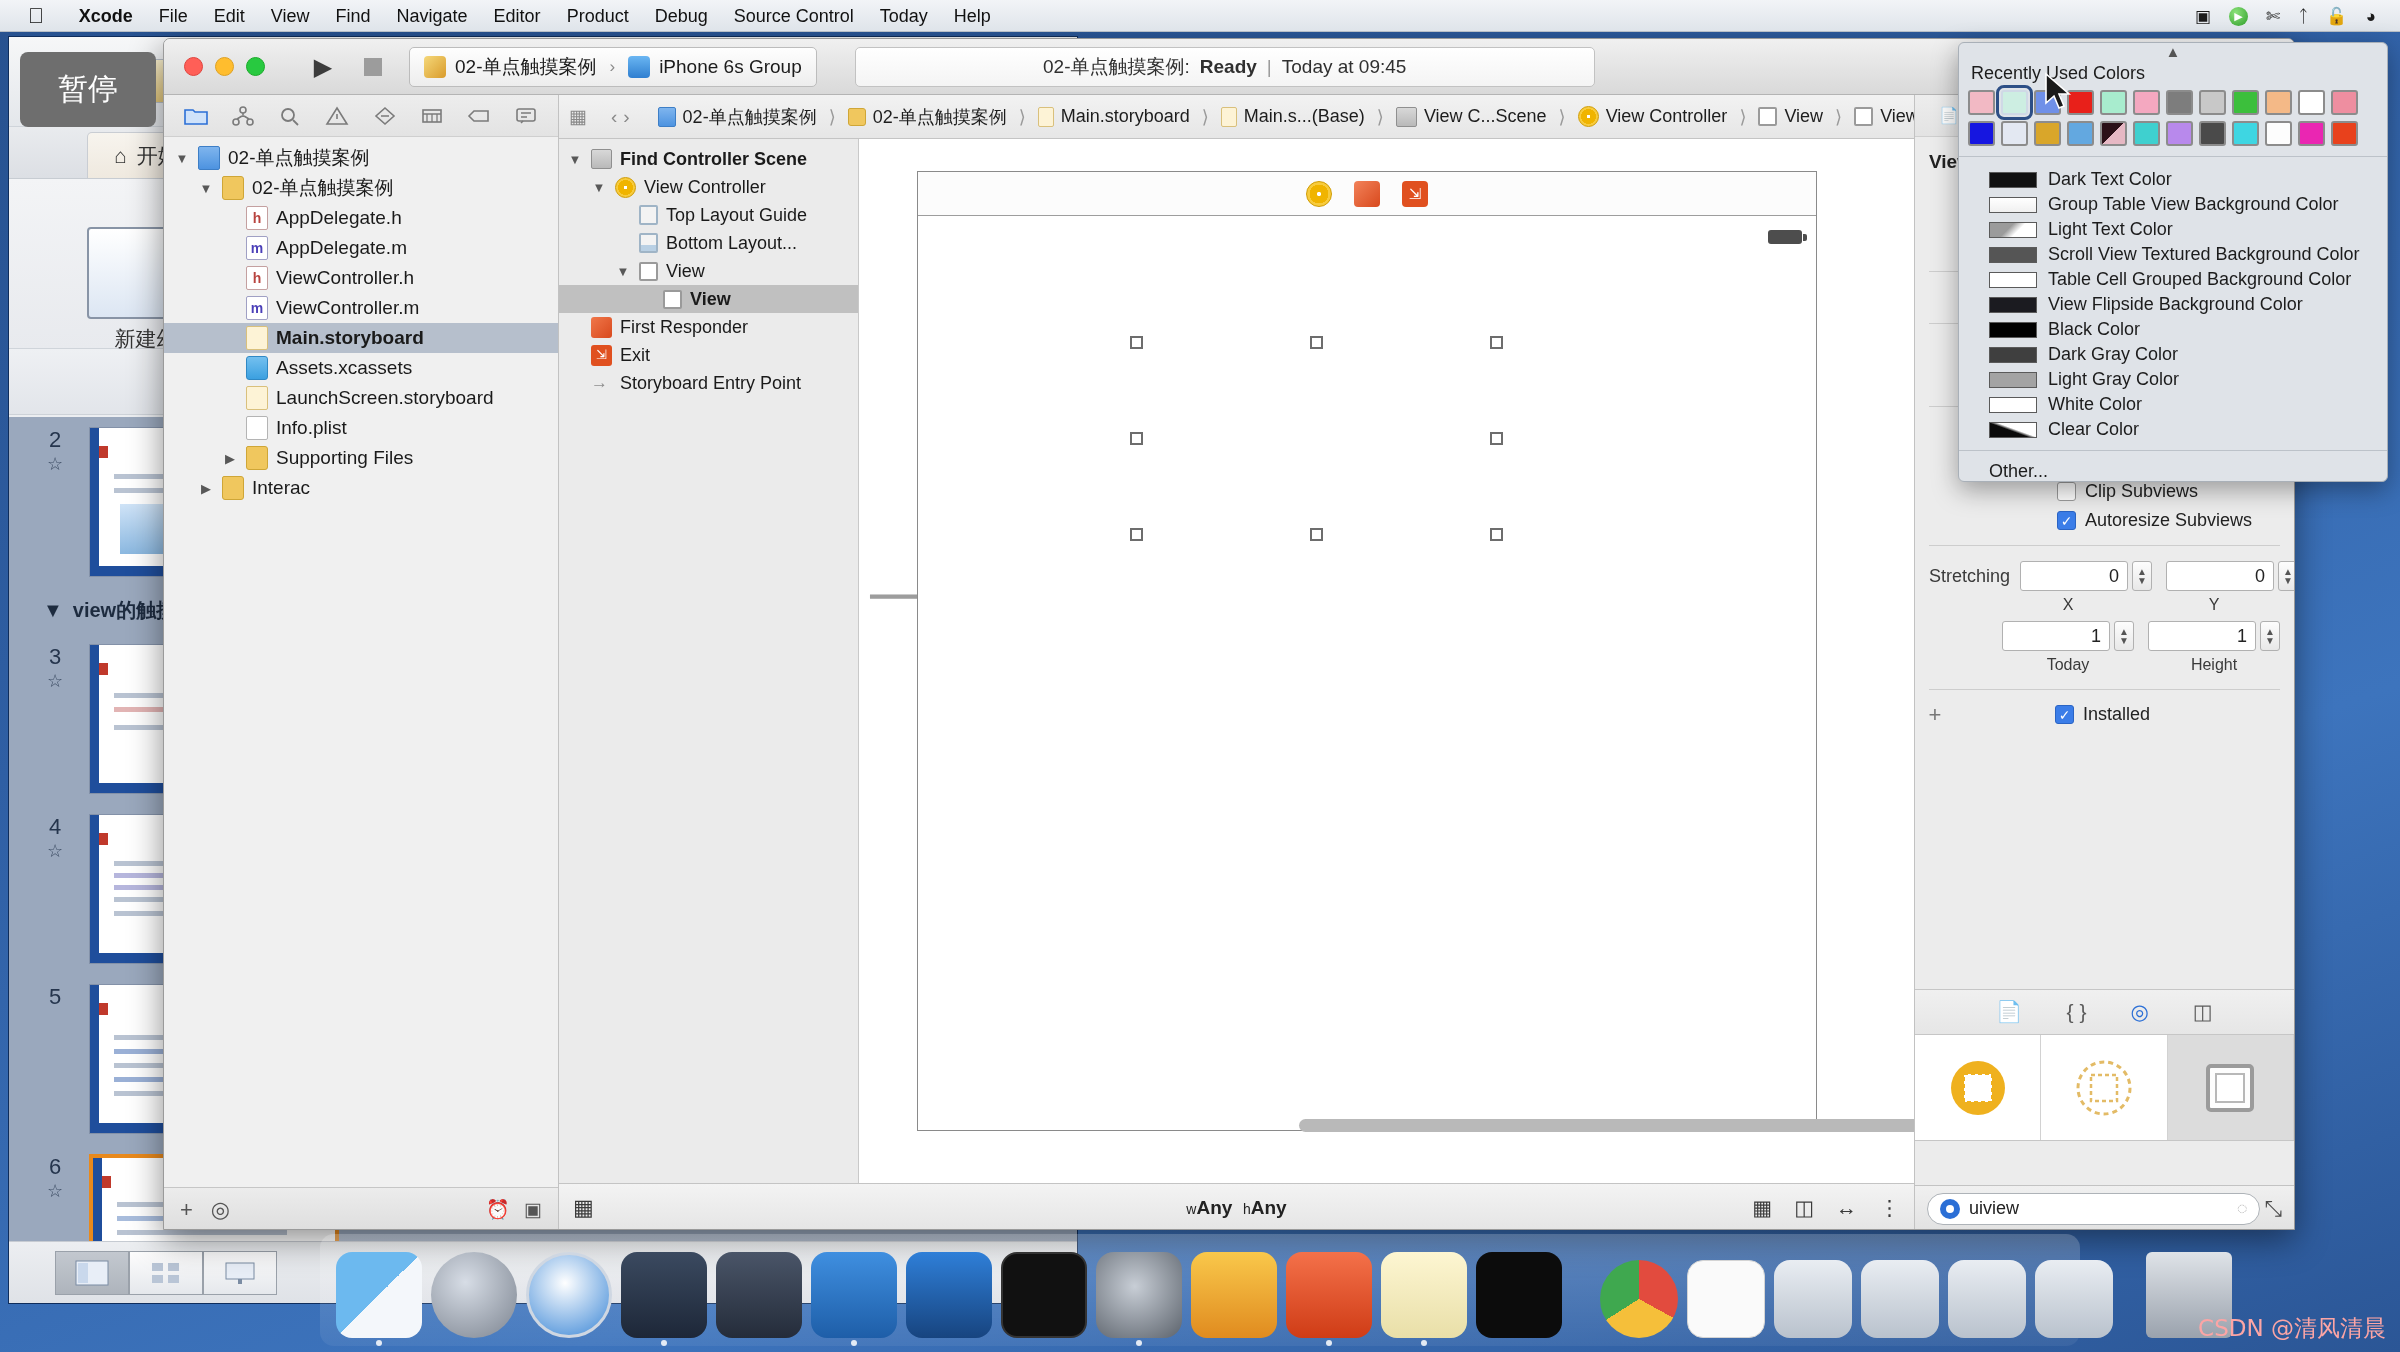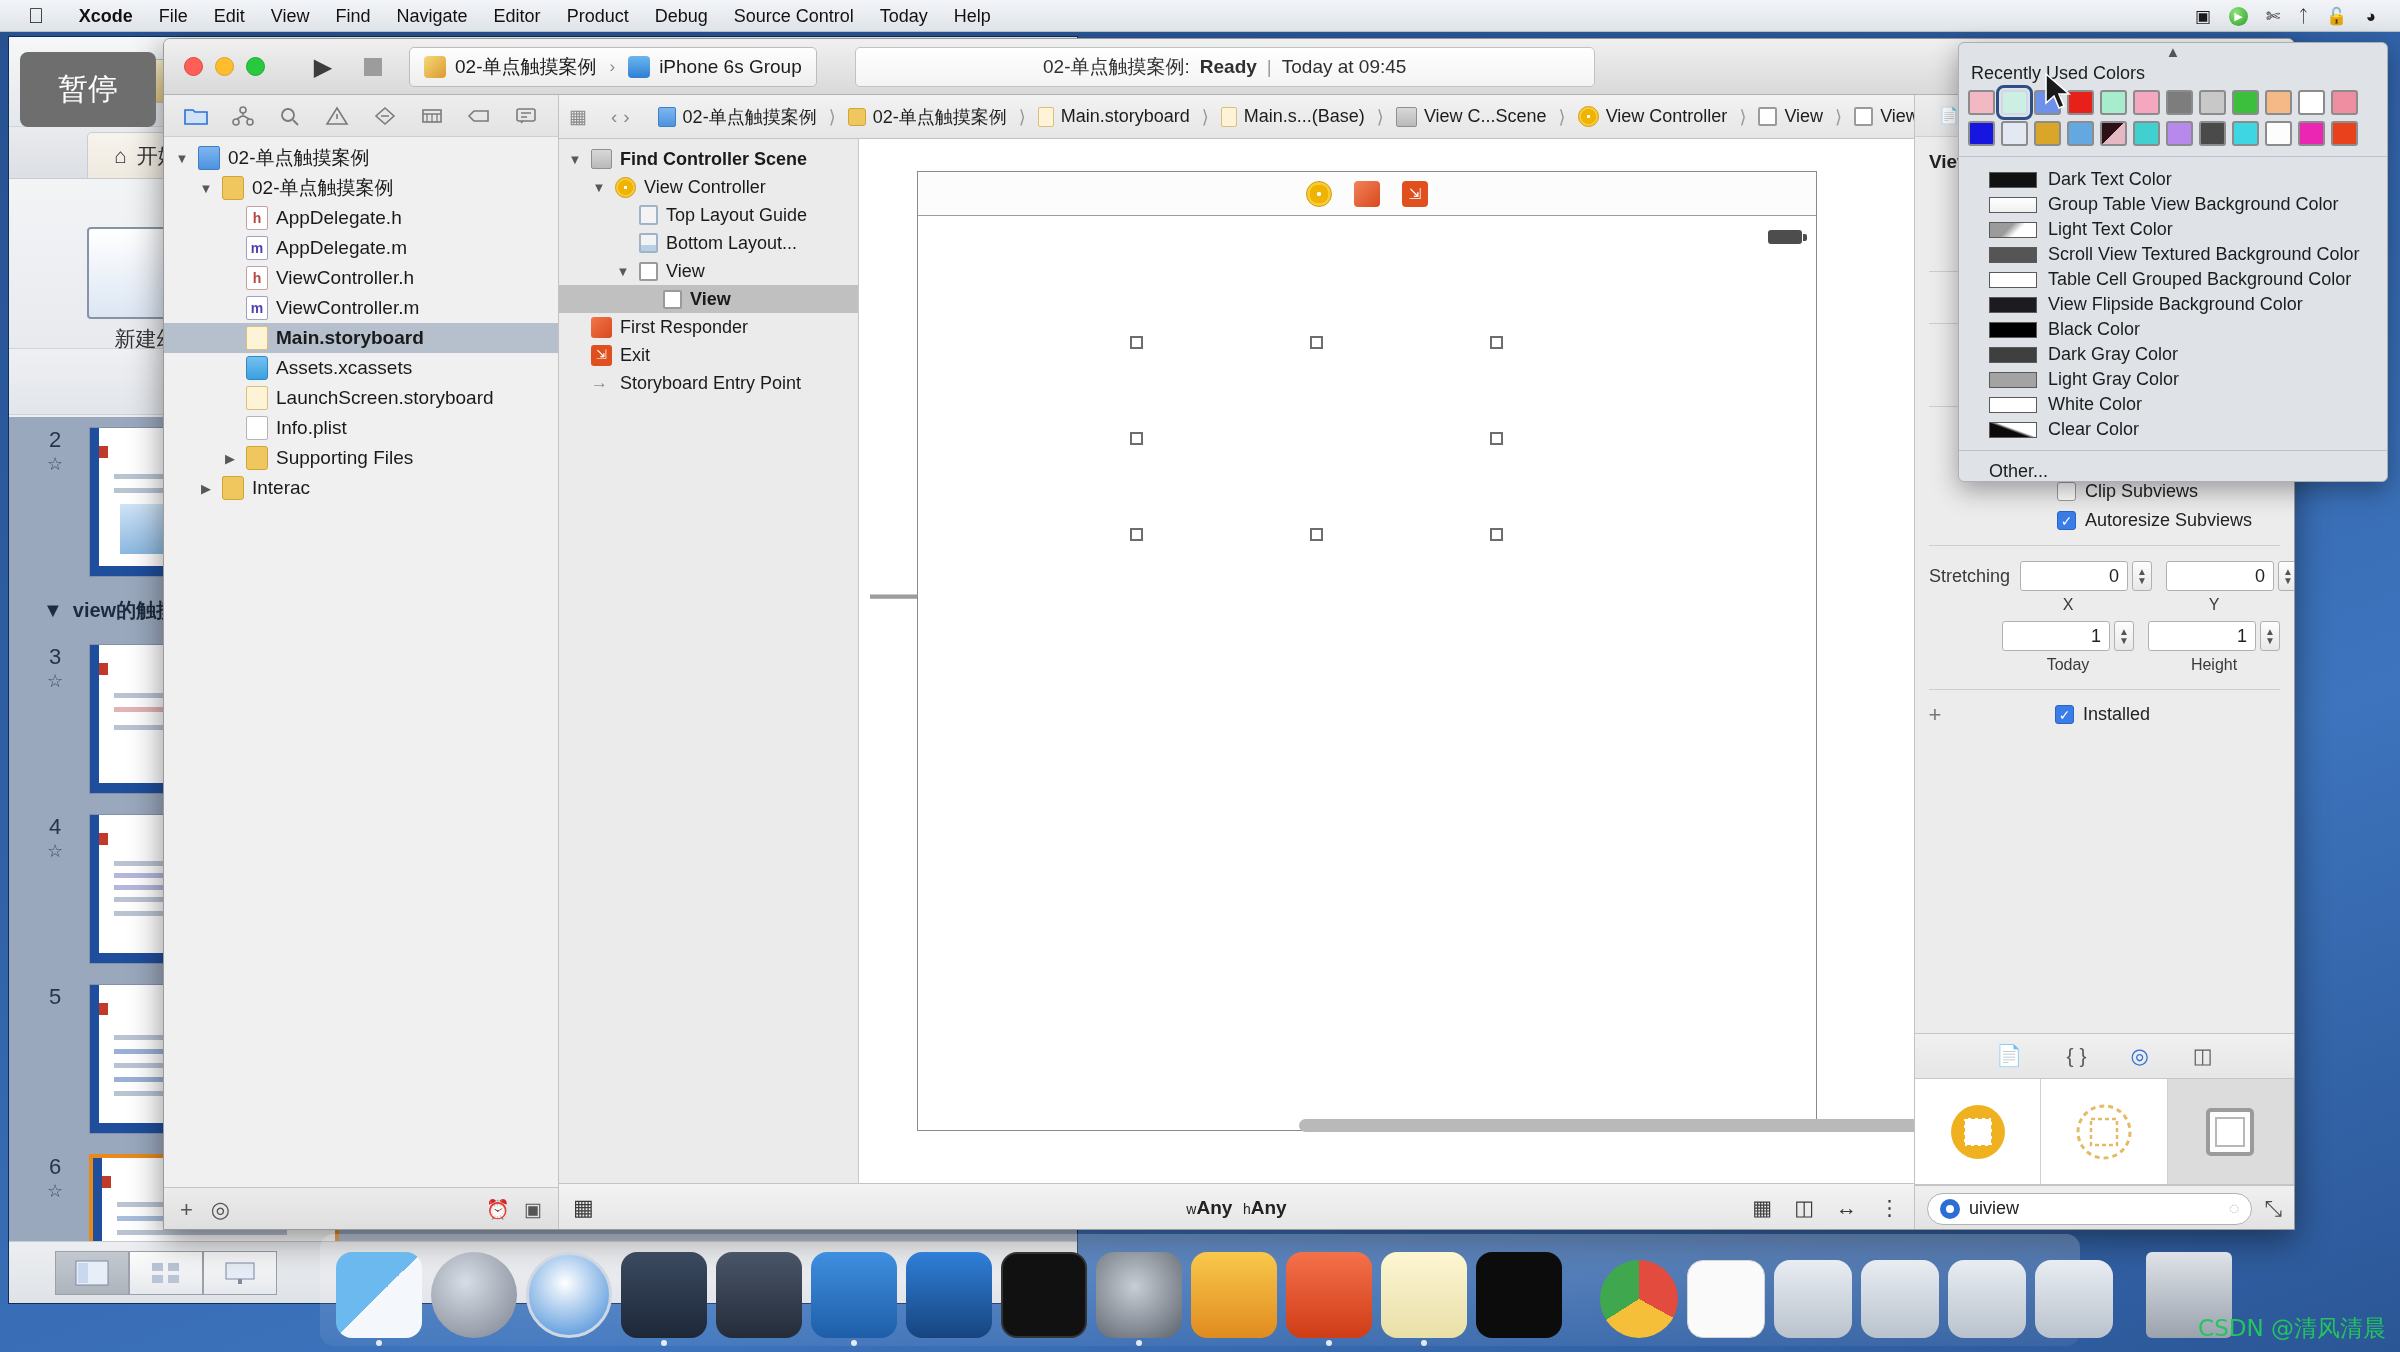--- a/index.html
+++ b/index.html
@@ -196,21 +196,21 @@
   .stepper{ display:flex; align-items:center; gap:4px;}
   .numfield{ width:108px;height:30px; background:#fff;border:1px solid #b1b1b1;border-radius:3px; text-align:right; padding-right:8px; font-size:18px; line-height:28px;}
   .spin{ width:20px;height:30px; background:linear-gradient(#fdfdfd,#e8e8e8); border:1px solid #b1b1b1;border-radius:3px;
      display:flex; flex-direction:column; align-items:center; justify-content:center; font-size:10px; color:#555; line-height:9px;}
   .sublab{ font-size:16px; color:#3a3a3a; text-align:center;}
   .lib-tabs{ height:46px; border-top:1px solid #c6c6c6; border-bottom:1px solid #c6c6c6; background:linear-gradient(#f0f0f0,#e6e6e6);
      display:flex; align-items:center; justify-content:center; gap:44px; color:#5b5b5b; font-size:21px;}
   .lib-grid{ height:106px; display:flex; border-bottom:1px solid #c6c6c6;}
   .lib-cell{ flex:1; display:flex; align-items:center; justify-content:center; border-right:1px solid #d2d2d2; background:#fff;}
   .lib-cell.sel{ background:#dcdcdc;}
-  .insp-foot{ height:46px; background:linear-gradient(#f0f0f0,#e2e2e2); border-top:1px solid #c3c3c3; display:flex; align-items:center; padding:0 12px; gap:12px;}
+  .insp-foot{ height:46px; background:linear-gradient(#f0f0f0,#e2e2e2); border-top:1px solid #c3c3c3; display:flex; align-items:center; padding:0 12px; gap:4px;margin-top:44px;}
   .searchfield{ flex:1; height:32px; background:#fff; border:1px solid #aeb3b8; border-radius:16px; display:flex; align-items:center; gap:9px; padding:0 12px; font-size:18px; color:#222;}
   .sf-icon{ width:20px;height:20px; border-radius:50%; background:#2b6fd6; display:inline-block; position:relative;}
   .sf-icon:after{content:'';position:absolute;left:6px;top:6px;width:8px;height:8px;border-radius:50%;background:#fff;}
 
   
   #colorpop{
     position:absolute; left:1958px; top:42px; width:430px; height:440px;
     background:#dfe3e8; border:1px solid #a9b0b8; border-radius:6px;
     box-shadow:0 8px 26px rgba(0,0,0,.35); z-index:80; overflow:hidden;
     font-size:18px; color:#1c1c1c;
@@ -233,21 +233,21 @@
     position:absolute; left:320px; bottom:6px; width:1760px; height:112px;
     background:linear-gradient(rgba(255,255,255,.20),rgba(255,255,255,.06));
     border-radius:14px; display:flex; align-items:flex-end; padding:6px 16px 8px 16px; gap:9px; z-index:55;
   }
   .dk{ width:86px;height:86px; border-radius:16px; position:relative; flex:0 0 auto;}
   .dk.small{ width:78px;height:78px;}
   .dksep{ width:2px;height:86px; background:rgba(255,255,255,.35); margin:0 10px;}
   .dot{ position:absolute; bottom:-8px; left:50%; transform:translateX(-50%); width:6px;height:6px;border-radius:50%;background:rgba(255,255,255,.85);}
 
   
-  #watermark{ position:absolute; right:14px; bottom:8px; color:#22c55e; font-size:23px; z-index:95;
+  #watermark{ position:absolute; right:14px; bottom:8px; color:#fca5a5; font-size:23px; z-index:95;
     font-family:"DejaVu Sans", sans-serif; }
 </style>
 </head>
 <body>
 
 <div id="desktop"></div>
 
 <div id="ppt">
   <div class="ribbon-top">
     <div class="ribbon-icons">

